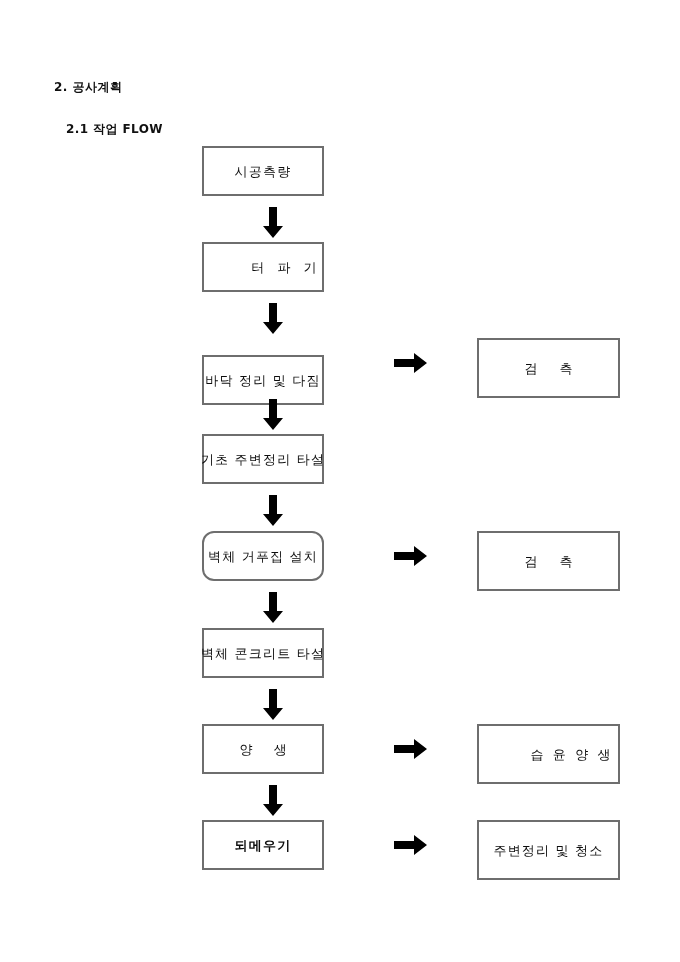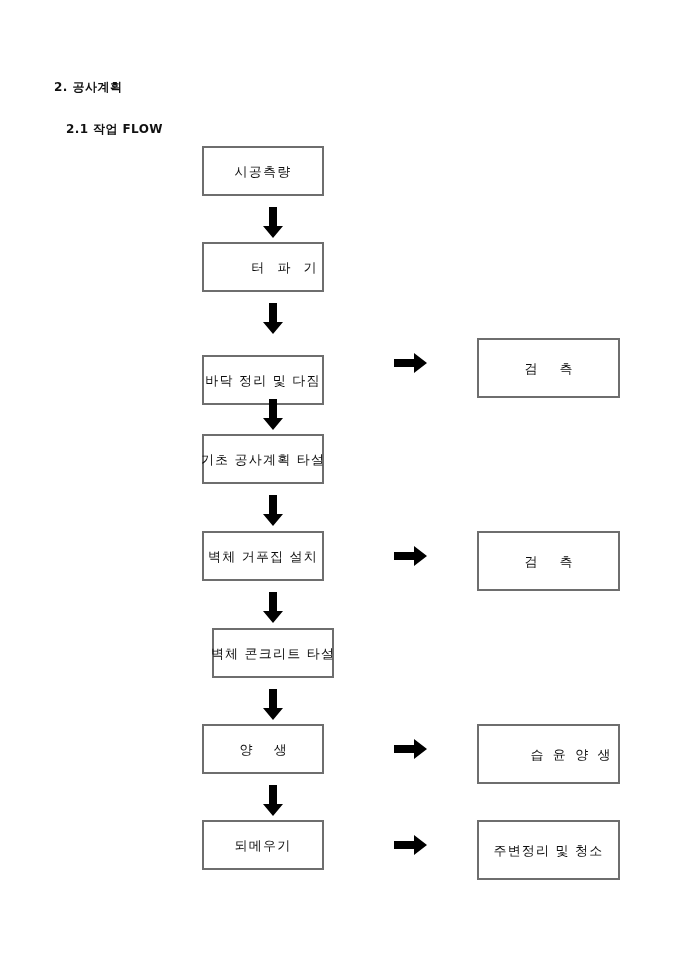--- a/index.html
+++ b/index.html
@@ -123,50 +123,50 @@
     <span class="label sp3">검    측</span>
   </div>
 
   <div class="arrow-down" style="top:399px;">
     <svg viewBox="0 0 22 32" width="22" height="32">
         <path d="M7 0 H15 V19 H21 L11 31 L1 19 H7 Z" fill="#000000"></path>
       </svg>
   </div>
 
   <div class="node left" style="top:434px;">
-    <span class="label sp1">기초 공사계획 타설</span>
+    <span class="label sp1">기초 주변정리 타설</span>
   </div>
 
   <div class="arrow-down" style="top:495px;">
     <svg viewBox="0 0 22 32" width="22" height="32">
         <path d="M7 0 H15 V19 H21 L11 31 L1 19 H7 Z" fill="#000000"></path>
       </svg>
   </div>
 
-  <div class="node left" style="top:531px;">
+  <div class="node left" style="top:531px;border-radius:12px;">
     <span class="label sp1">벽체 거푸집 설치</span>
   </div>
 
   <div class="arrow-right" style="left:394px; top:545px;">
     <svg viewBox="0 0 34 22" width="34" height="22">
         <path d="M0 7 H20 V1 L33 11 L20 21 V15 H0 Z" fill="#000000"></path>
       </svg>
   </div>
 
   <div class="node right" style="top:531px;">
     <span class="label sp3">검    측</span>
   </div>
 
   <div class="arrow-down" style="top:592px;">
     <svg viewBox="0 0 22 32" width="22" height="32">
         <path d="M7 0 H15 V19 H21 L11 31 L1 19 H7 Z" fill="#000000"></path>
       </svg>
   </div>
 
-  <div class="node left" style="top:628px;margin-left:10px;">
+  <div class="node left" style="top:628px;">
     <span class="label sp1">벽체 콘크리트 타설</span>
   </div>
 
   <div class="arrow-down" style="top:689px;">
     <svg viewBox="0 0 22 32" width="22" height="32">
         <path d="M7 0 H15 V19 H21 L11 31 L1 19 H7 Z" fill="#000000"></path>
       </svg>
   </div>
 
   <div class="node left" style="top:724px;font-family:Liberation Serif, serif;">
@@ -182,21 +182,21 @@
   <div class="node right" style="top:724px;padding-left:44px;">
     <span class="label sp4">습 윤 양 생</span>
   </div>
 
   <div class="arrow-down" style="top:785px;">
     <svg viewBox="0 0 22 32" width="22" height="32">
         <path d="M7 0 H15 V19 H21 L11 31 L1 19 H7 Z" fill="#000000"></path>
       </svg>
   </div>
 
-  <div class="node left" style="top:820px;">
+  <div class="node left" style="top:820px;font-weight:bold;">
     <span class="label sp1">되메우기</span>
   </div>
 
   <div class="arrow-right" style="left:394px; top:834px;">
     <svg viewBox="0 0 34 22" width="34" height="22">
         <path d="M0 7 H20 V1 L33 11 L20 21 V15 H0 Z" fill="#000000"></path>
       </svg>
   </div>
 
   <div class="node right" style="top:820px;text-align:center;">

